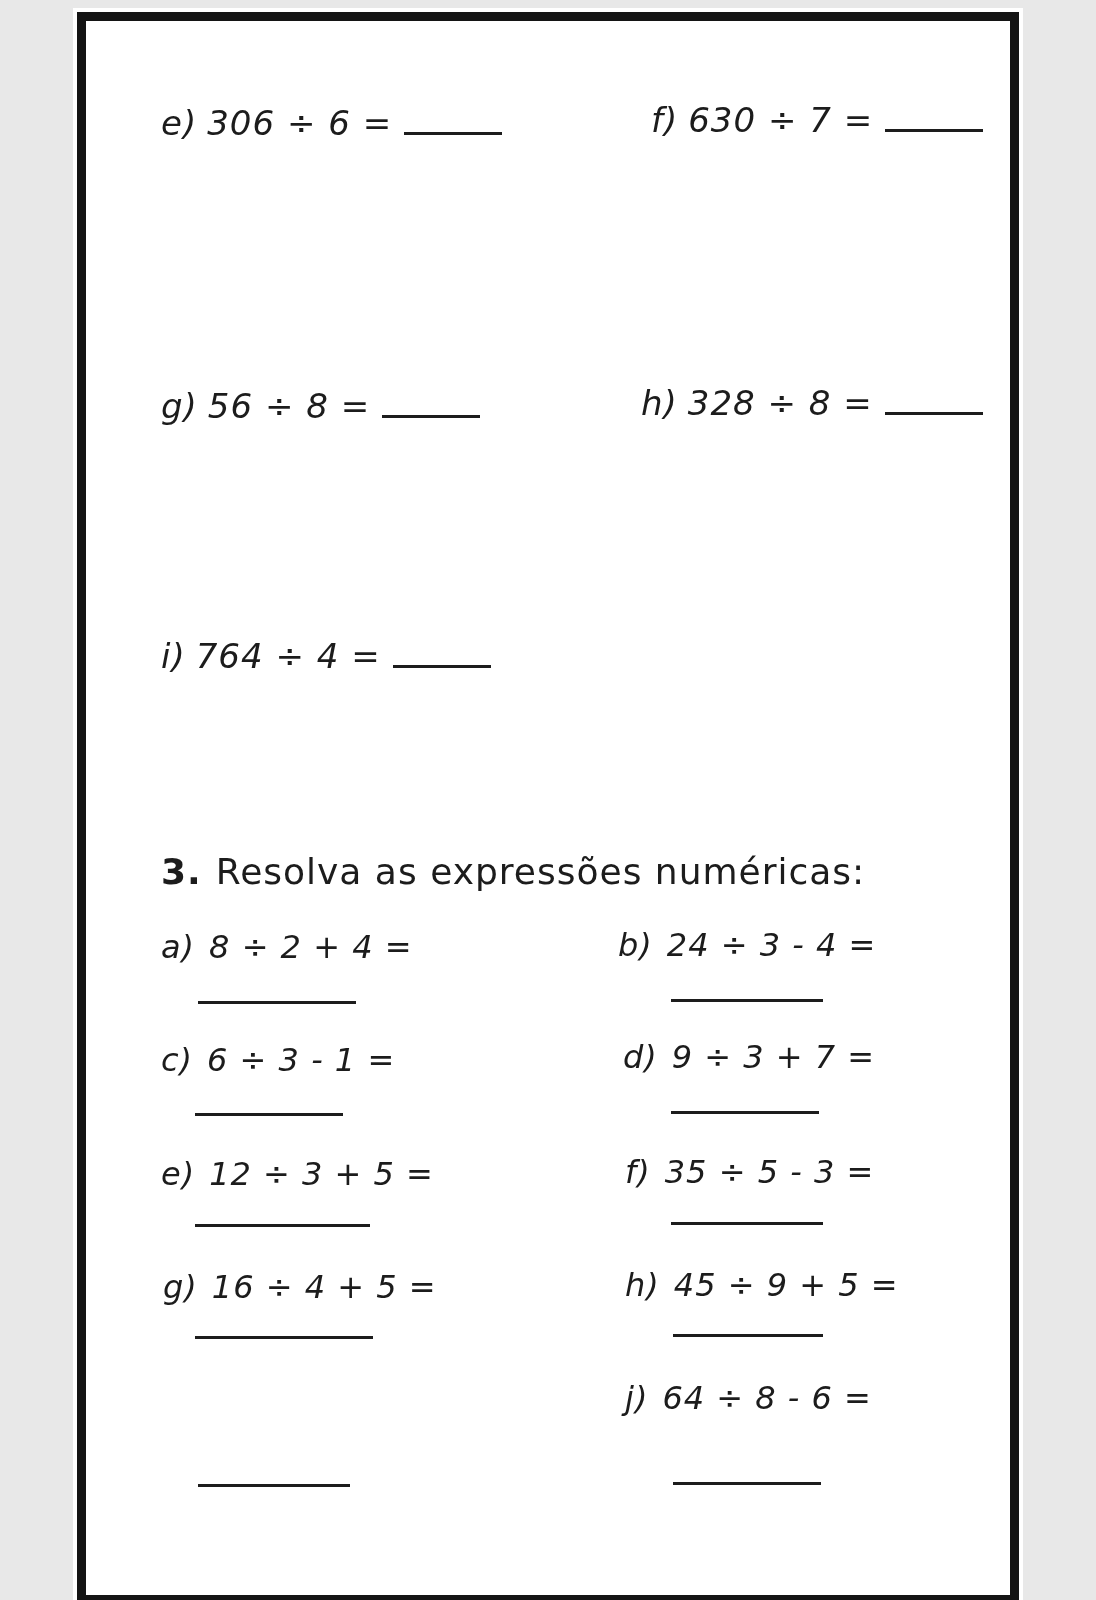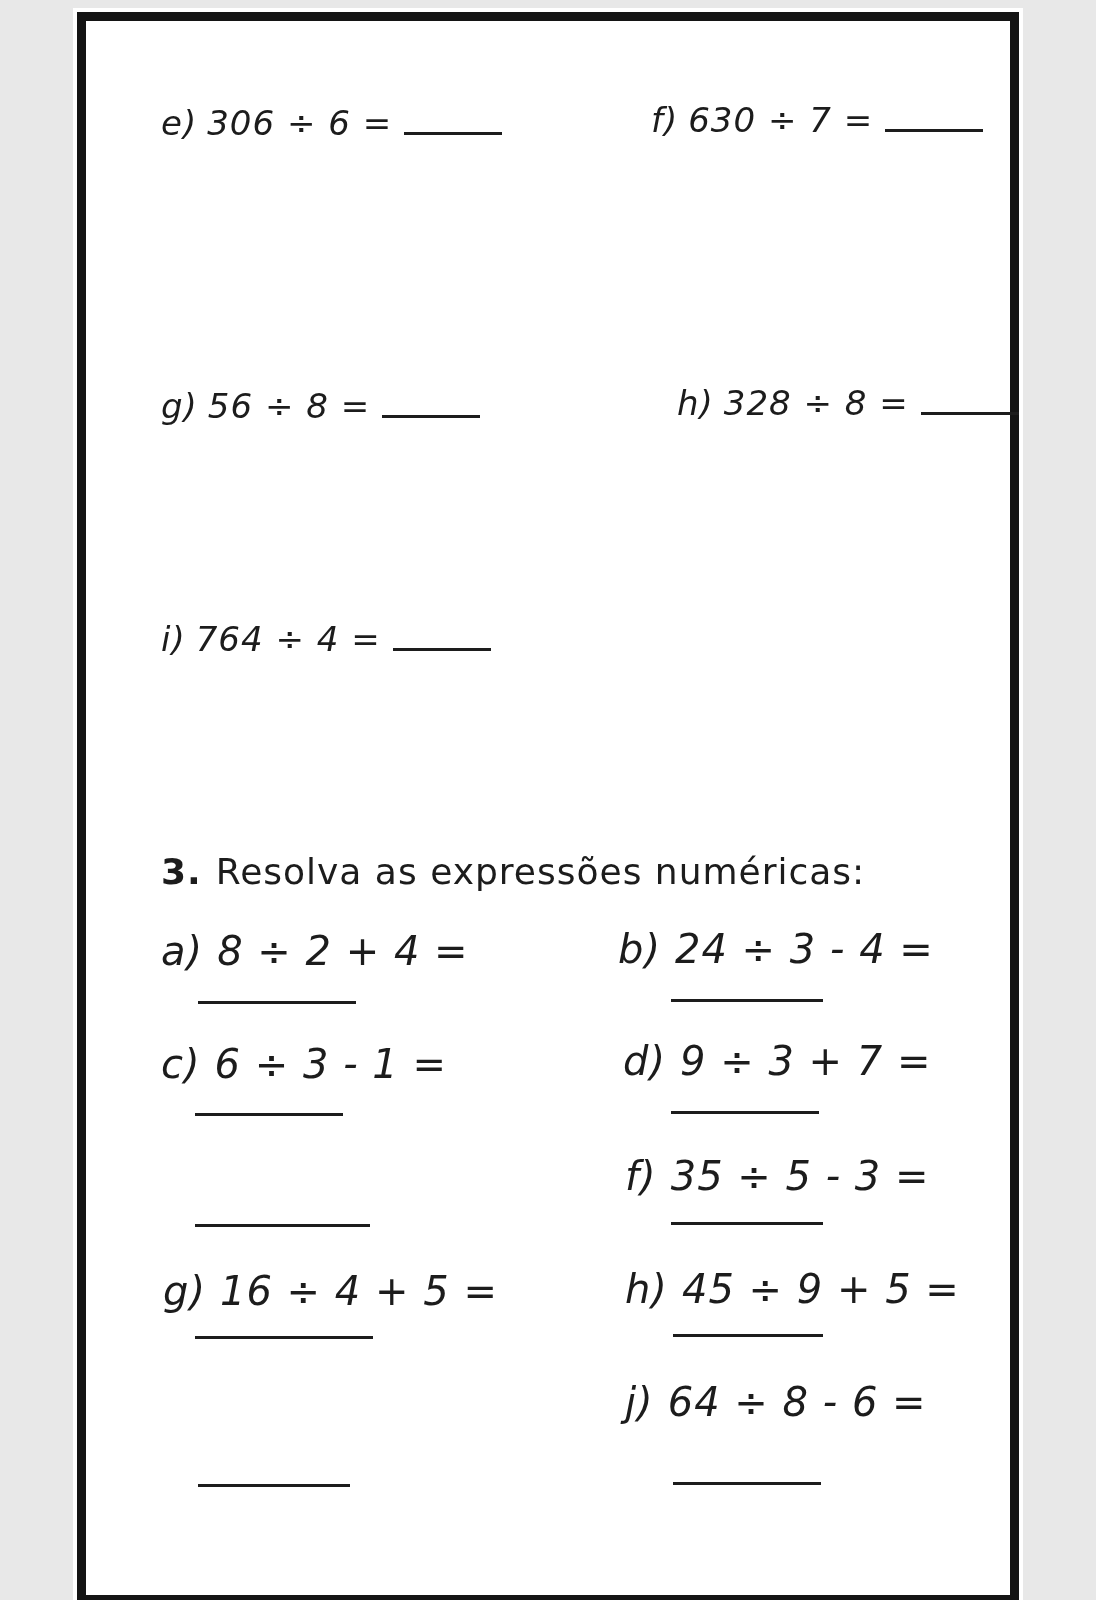--- a/index.html
+++ b/index.html
@@ -44,21 +44,21 @@
     letter-spacing: 1px;
     white-space: nowrap;
   }
   .heading .num {
     font-weight: bold;
     margin-right: 14px;
   }
   .expr {
     position: absolute;
     font-style: italic;
-    font-size: 40px;
+    font-size: 32px;
     letter-spacing: 1px;
     white-space: nowrap;
   }
   .expr .lbl { margin-right: 14px; }
   .ansline {
     position: absolute;
     border-bottom: 3px solid #1d1d1d;
     height: 0;
   }
 </style>
@@ -71,25 +71,25 @@
   <div class="problem" style="left:88px; top:95px;">
     <span class="lbl">e)</span><span>306 ÷ 6 =</span><span class="blank"></span>
   </div>
   <div class="problem" style="left:578px; top:92px;">
     <span class="lbl">f)</span><span>630 ÷ 7 =</span><span class="blank"></span>
   </div>
 
   <div class="problem" style="left:88px; top:378px;">
     <span class="lbl">g)</span><span>56 ÷ 8 =</span><span class="blank"></span>
   </div>
-  <div class="problem" style="left:604px; top:375px;">
+  <div class="problem" style="left:568px; top:375px;">
     <span class="lbl">h)</span><span>328 ÷ 8 =</span><span class="blank"></span>
   </div>
 
-  <div class="problem" style="left:88px; top:611px;font-style:italic;">
+  <div class="problem" style="left:88px; top:628px;font-style:italic;">
     <span class="lbl">i)</span><span>764 ÷ 4 =</span><span class="blank"></span>
   </div>
 
   <div class="heading" style="left:88px; top:843px;">
     <span class="num">3.</span><span>Resolva as expressões numéricas:</span>
   </div>
 
   <div class="expr" style="left:88px; top:920px;">
     <span class="lbl">a)</span><span>8 ÷ 2 + 4 =</span>
   </div>
@@ -101,20 +101,23 @@
 
   <div class="expr" style="left:88px; top:1033px;">
     <span class="lbl">c)</span><span>6 ÷ 3 - 1 =</span>
   </div>
   <div class="expr" style="left:550px; top:1030px;">
     <span class="lbl">d)</span><span>9 ÷ 3 + 7 =</span>
   </div>
   <div class="ansline" style="left:122px; top:1105px; width:148px;"></div>
   <div class="ansline" style="left:598px; top:1103px; width:148px;"></div>
 
+  <div class="expr" style="left:88px; top:1147px;">
+    <span class="lbl">e)</span><span>12 ÷ 3 + 5 =</span>
+  </div>
   <div class="expr" style="left:552px; top:1145px;">
     <span class="lbl">f)</span><span>35 ÷ 5 - 3 =</span>
   </div>
   <div class="ansline" style="left:122px; top:1216px; width:175px;"></div>
   <div class="ansline" style="left:598px; top:1214px; width:152px;"></div>
 
   <div class="expr" style="left:90px; top:1260px;">
     <span class="lbl">g)</span><span>16 ÷ 4 + 5 =</span>
   </div>
   <div class="expr" style="left:552px; top:1258px;">

